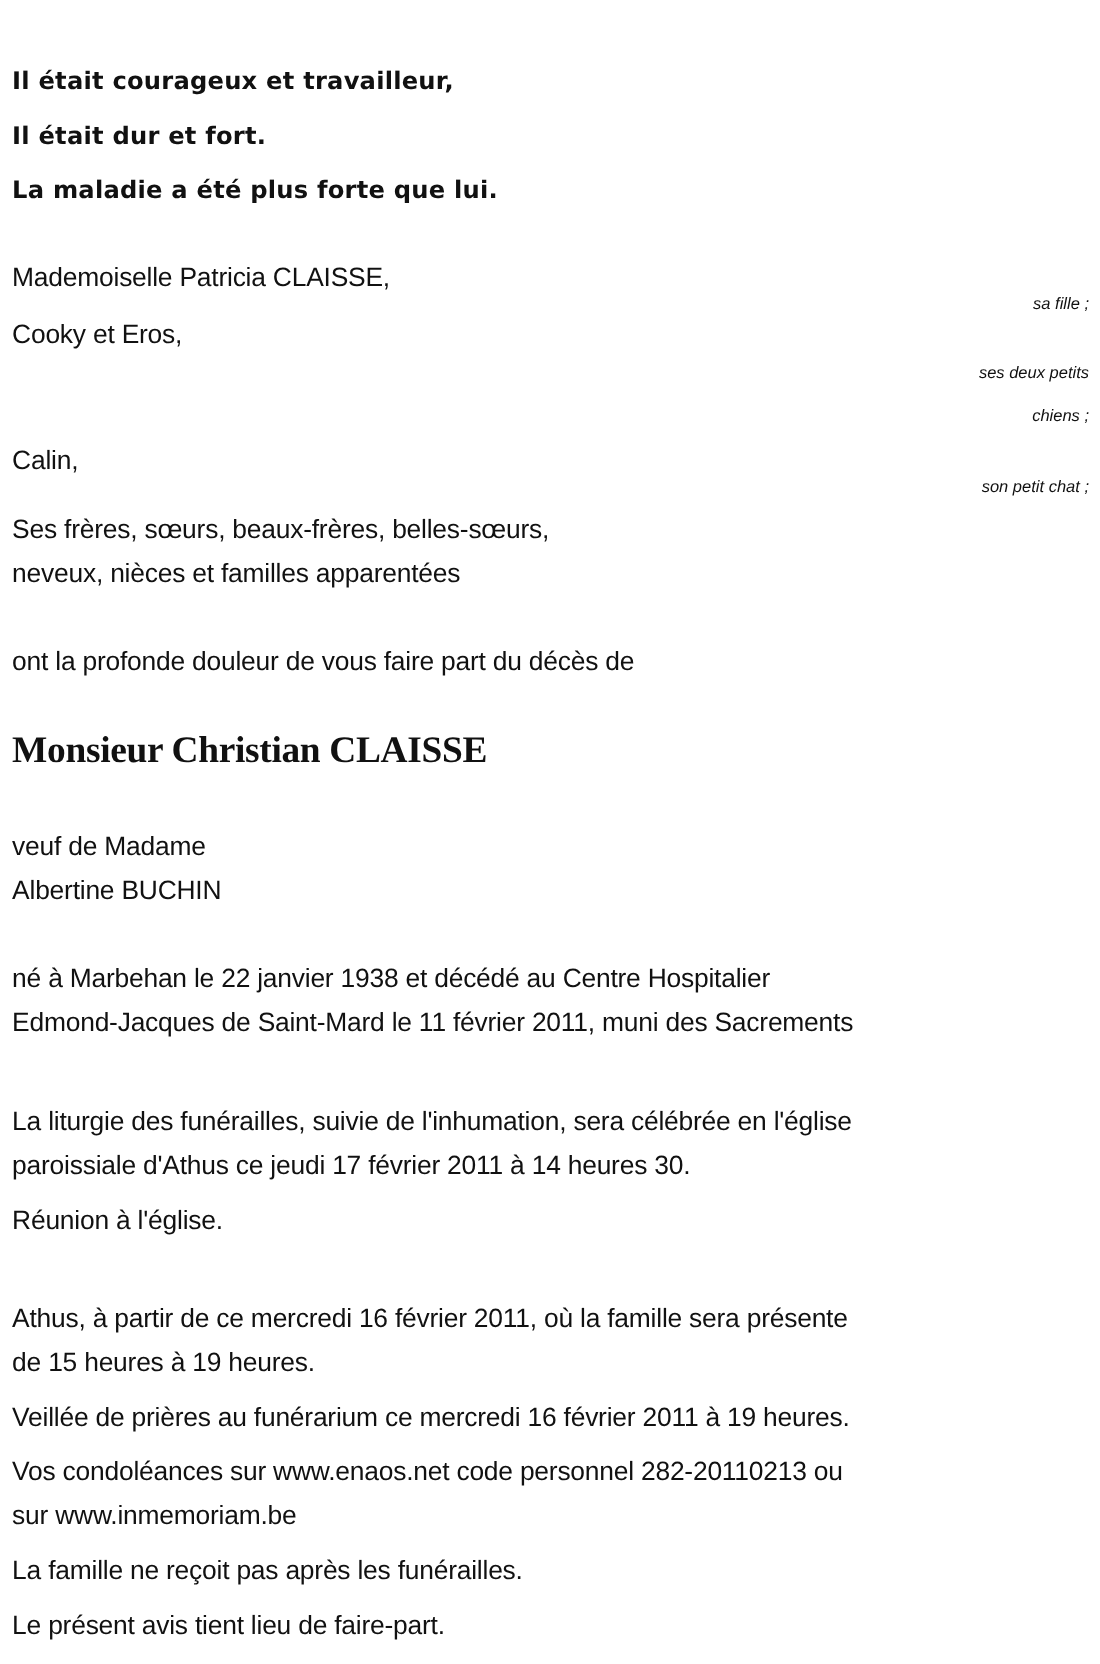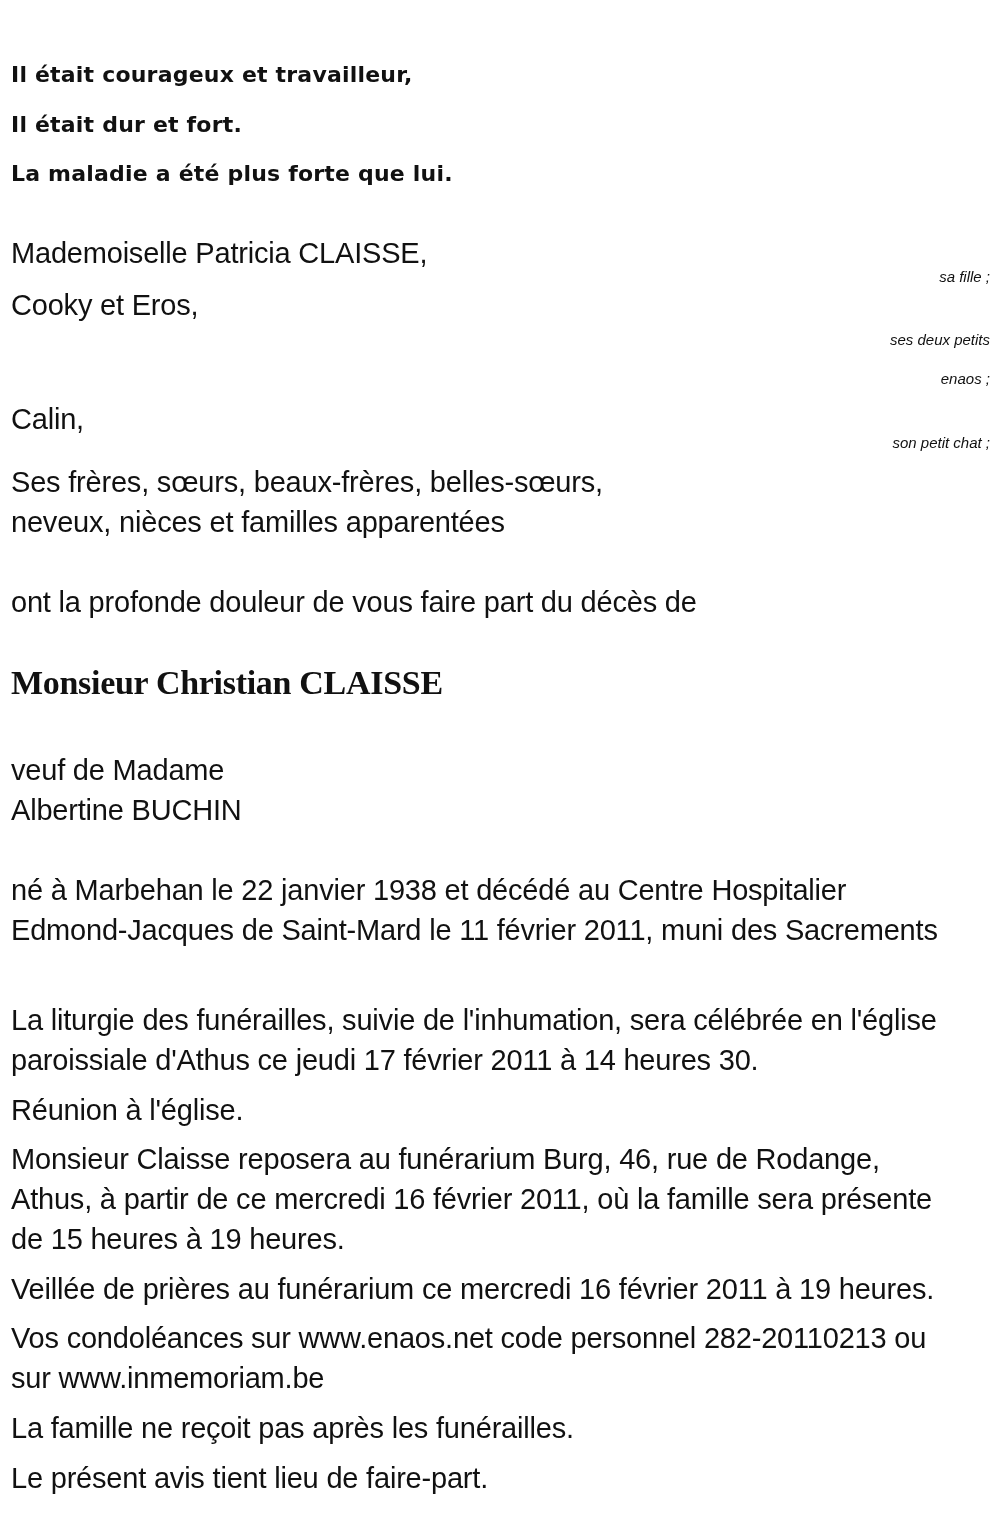--- a/index.html
+++ b/index.html
@@ -18,21 +18,21 @@
     .page {
       position: absolute;
       left: 0; top: 0;
       width: 1000px;
       height: 1513px;
     }
     .line {
       position: absolute;
       left: 11px;
       white-space: nowrap;
-      font-size: 29px;
+      font-size: 24px;
       line-height: 30px;
       letter-spacing: -0.2px;
     }
     .bold {
       font-family: "DejaVu Sans", sans-serif;
       font-weight: bold;
       font-size: 22px;
       letter-spacing: 0.2px;
     }
     .right {
@@ -62,21 +62,21 @@
 
   <div class="line bold" style="top:60px;">Il était courageux et travailleur,</div>
   <div class="line bold" style="top:110px;">Il était dur et fort.</div>
   <div class="line bold" style="top:159px;">La maladie a été plus forte que lui.</div>
 
   <div class="line" style="top:238px;">Mademoiselle Patricia CLAISSE,</div>
   <div class="right" style="top:262px;">sa fille ;</div>
 
   <div class="line" style="top:290px;">Cooky et Eros,</div>
   <div class="right" style="top:325px;">ses deux petits</div>
-  <div class="right" style="top:364px;">enaos ;</div>
+  <div class="right" style="top:364px;">chiens ;</div>
 
   <div class="line" style="top:404px;">Calin,</div>
   <div class="right" style="top:428px;">son petit chat ;</div>
 
   <div class="line" style="top:467px;">Ses frères, sœurs, beaux-frères, belles-sœurs,</div>
   <div class="line" style="top:507px;">neveux, nièces et familles apparentées</div>
 
   <div class="line" style="top:587px;">ont la profonde douleur de vous faire part du décès de</div>
 
   <div class="title" style="top:663px;">Monsieur Christian CLAISSE</div>
@@ -85,21 +85,20 @@
   <div class="line" style="top:795px;">Albertine BUCHIN</div>
 
   <div class="line" style="top:875px;">né à Marbehan le 22 janvier 1938 et décédé au Centre Hospitalier</div>
   <div class="line" style="top:915px;">Edmond-Jacques de Saint-Mard le 11 février 2011, muni des Sacrements</div>
 
   <div class="line" style="top:1005px;">La liturgie des funérailles, suivie de l'inhumation, sera célébrée en l'église</div>
   <div class="line" style="top:1045px;">paroissiale d'Athus ce jeudi 17 février 2011 à 14 heures 30.</div>
 
   <div class="line" style="top:1095px;">Réunion à l'église.</div>
 
-  <div class="line" style="top:1144px;">Monsieur Claisse reposera au funérarium Burg, 46, rue de Rodange,</div>
   <div class="line" style="top:1184px;">Athus, à partir de ce mercredi 16 février 2011, où la famille sera présente</div>
   <div class="line" style="top:1224px;">de 15 heures à 19 heures.</div>
 
   <div class="line" style="top:1274px;">Veillée de prières au funérarium ce mercredi 16 février 2011 à 19 heures.</div>
 
   <div class="line" style="top:1323px;">Vos condoléances sur www.enaos.net code personnel 282-20110213 ou</div>
   <div class="line" style="top:1363px;">sur www.inmemoriam.be</div>
 
   <div class="line" style="top:1413px;">La famille ne reçoit pas après les funérailles.</div>
 

